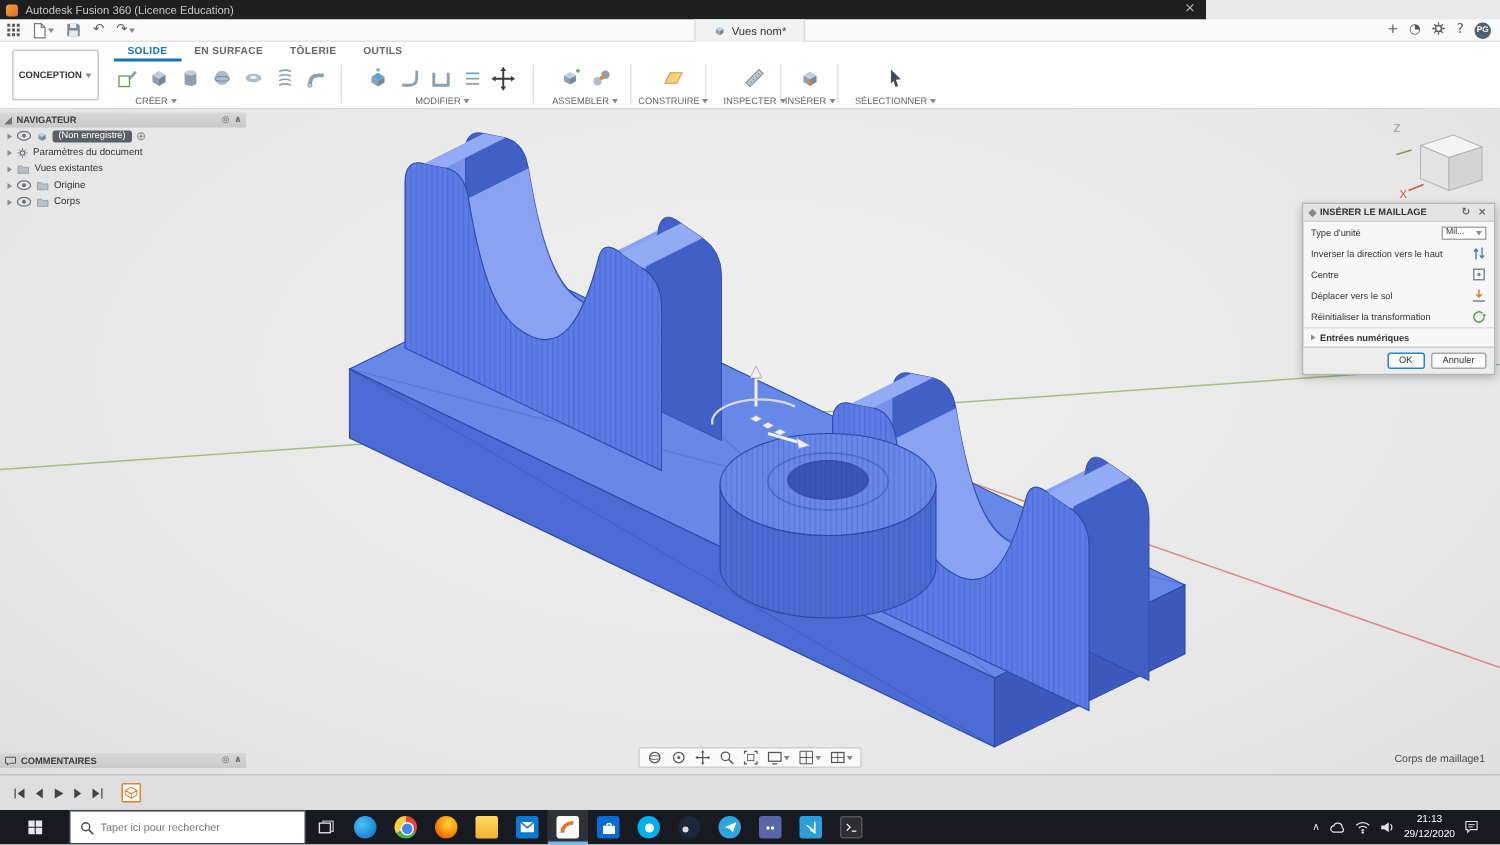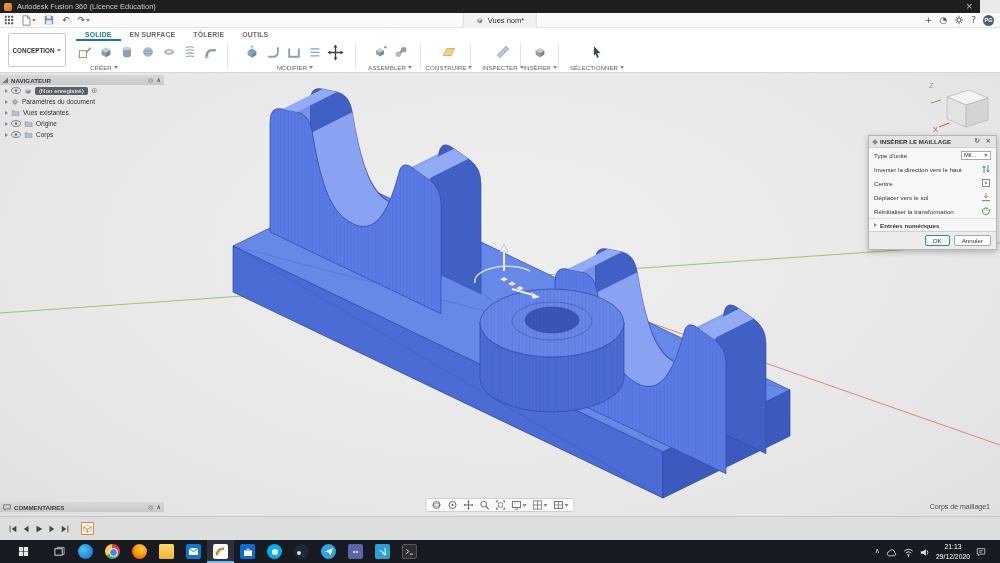--- a/index.html
+++ b/index.html
@@ -1,20 +1,20 @@
 <!DOCTYPE html>
 <html><head>
 <meta charset="utf-8">
 <style>
 *{margin:0;padding:0;box-sizing:border-box}
 html,body{width:1000px;height:563px}
 body{font-family:"Liberation Sans","DejaVu Sans",sans-serif;position:relative;overflow:hidden;background:#e9e9e9}
 .glyph{font-family:"DejaVu Sans",sans-serif;line-height:1}
 
-#titlebar{position:absolute;top:0;left:0;width:980px;height:13px;background:#1f1f1f;display:flex;align-items:center;color:#c9c9c9;font-size:7.5px}
+#titlebar{position:absolute;top:0;left:0;width:804px;height:13px;background:#1f1f1f;display:flex;align-items:center;color:#c9c9c9;font-size:7.5px}
 #fusion-logo{width:8px;height:8px;margin-left:4px;border-radius:2px;background:linear-gradient(135deg,#f6a33c,#e06c2b)}
 #titlebar .t{margin-left:5px}
 #close-btn{margin-left:auto;margin-right:7px;font-size:9px;color:#bbb}
 
 #appbar{position:absolute;top:13px;left:0;width:1000px;height:15px;background:#fafafa;border-bottom:1px solid #e2e2e2;display:flex;align-items:center}
 .ab-ic{display:flex;align-items:center;height:15px;padding:0 4px;color:#555;gap:1px}
 .ab-glyph{font-size:9px;color:#555}
 #doc-tab{position:absolute;left:50%;transform:translateX(-50%);top:0;height:15px;padding:0 12px;background:#f1f1f1;border-left:1px solid #ddd;border-right:1px solid #ddd;display:flex;align-items:center;gap:4px;font-size:7.5px;color:#333}
 #appbar-right{margin-left:auto;display:flex;align-items:center;gap:7px;padding-right:6px}
 #avatar{width:11px;height:11px;border-radius:50%;background:#51606c;color:#fff;font-size:5.5px;display:flex;align-items:center;justify-content:center;font-weight:bold}
@@ -615,20 +615,27 @@
       </svg>
   </span>
 </div>
 
 <div id="taskbar">
   <div id="start-btn">
     <svg width="11" height="11" viewBox="0 0 12 12">
         <path d="M1 1h4.6v4.6H1zM6.4 1H11v4.6H6.4zM1 6.4h4.6V11H1zM6.4 6.4H11V11H6.4z" fill="#e6e9ec"></path>
       </svg>
   </div>
+  <div id="search-box">
+    <svg width="10" height="10" viewBox="0 0 12 12">
+        <circle cx="5" cy="5" r="3.2" fill="none" stroke="#444" stroke-width="1.1"></circle>
+        <path d="M7.5 7.5L11 11" stroke="#444" stroke-width="1.2"></path>
+      </svg>
+    <input id="search-input" placeholder="Taper ici pour rechercher" style="">
+  </div>
   <div id="task-view">
     <svg width="11" height="11" viewBox="0 0 12 12">
         <rect x="1" y="3" width="8" height="7" fill="none" stroke="#dfe3e6"></rect>
         <path d="M3.5 3V1.5H11V9h-2" fill="none" stroke="#aeb6bd"></path>
       </svg>
   </div>
 
   <div class="app">
       <span class="ai ai-edge"></span>
     </div>

